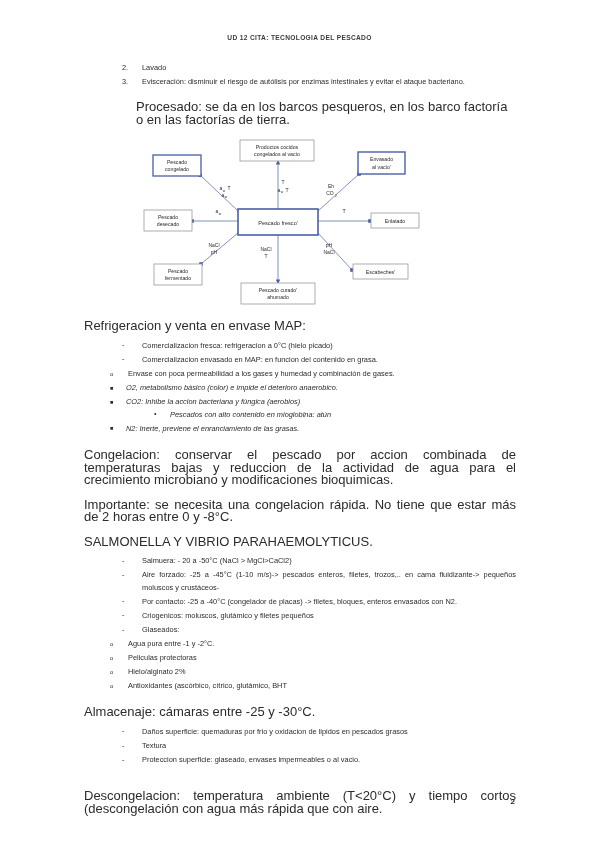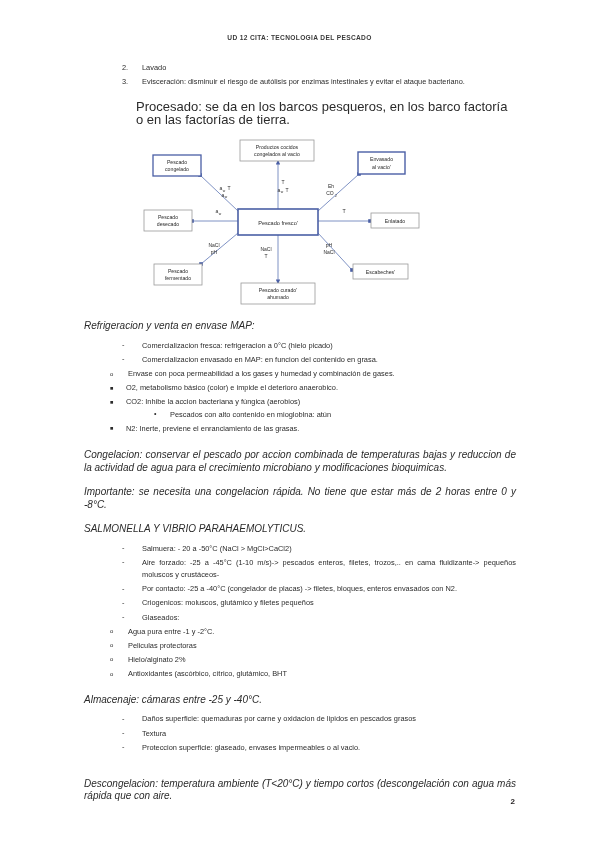--- a/index.html
+++ b/index.html
@@ -31,26 +31,25 @@
     color: #3a3a3a;
     font-weight: 600;
   }
   .content {
     position: absolute;
     left: 84px;
     top: 62px;
     width: 432px;
   }
   .para {
-    font-size: 10px;
+    font-size: 13px;
     line-height: 12.5px;
     text-align: justify;
     color: #2b2b2b;
     margin: 0 0 0 0;
-    font-style: italic;
   }
   .gap-s { height: 7px; }
   .gap-m { height: 12px; }
   .gap-xl { height: 22px; }
 
   
   .numlist { margin: 0; padding: 0; list-style: none; }
   .numlist li {
     position: relative;
     padding-left: 58px;
@@ -99,21 +98,21 @@
     color: #2b2b2b;
     margin-bottom: 1.5px;
   }
   .lv2 > li > .mk {
     position: absolute;
     left: 26px;
     top: -0.3px;
     font-size: 6px;
   }
   
-  .lv3 { margin: 0; padding: 0; list-style: none; }
+  .lv3 { margin: 0; padding: 0; list-style: none; font-style: italic; }
   .lv3 > li {
     position: relative;
     padding-left: 42px;
     font-size: 7.4px;
     line-height: 12.6px;
     text-align: justify;
     color: #2b2b2b;
     margin-bottom: 1.5px;
   }
   .lv3 > li > .mk {
@@ -363,26 +362,26 @@
         <span>Hielo/alginato 2%</span>
       </li>
       <li>
         <span class="mk">o</span>
         <span>Antioxidantes (ascórbico, cítrico, glutámico, BHT</span>
       </li>
     </ul>
 
     <div class="gap-m"></div>
 
-    <div class="para">Almacenaje: cámaras entre -25 y -40°C.</div>
+    <div class="para">Almacenaje: cámaras entre -25 y -30°C.</div>
     <div class="gap-s"></div>
     <ul class="lv1">
       <li>
         <span class="mk">-</span>
-        <span>Daños superficie: quemaduras por carne y oxidacion de lipidos en pescados grasos</span>
+        <span>Daños superficie: quemaduras por frio y oxidacion de lipidos en pescados grasos</span>
       </li>
       <li>
         <span class="mk">-</span>
         <span>Textura</span>
       </li>
       <li>
         <span class="mk">-</span>
         <span>Proteccion superficie: glaseado, envases impermeables o al vacio.</span>
       </li>
     </ul>

